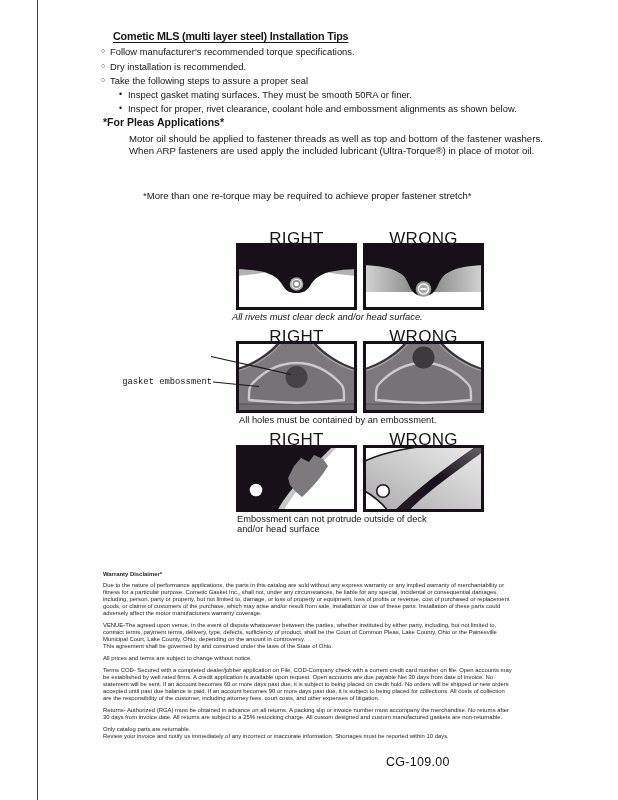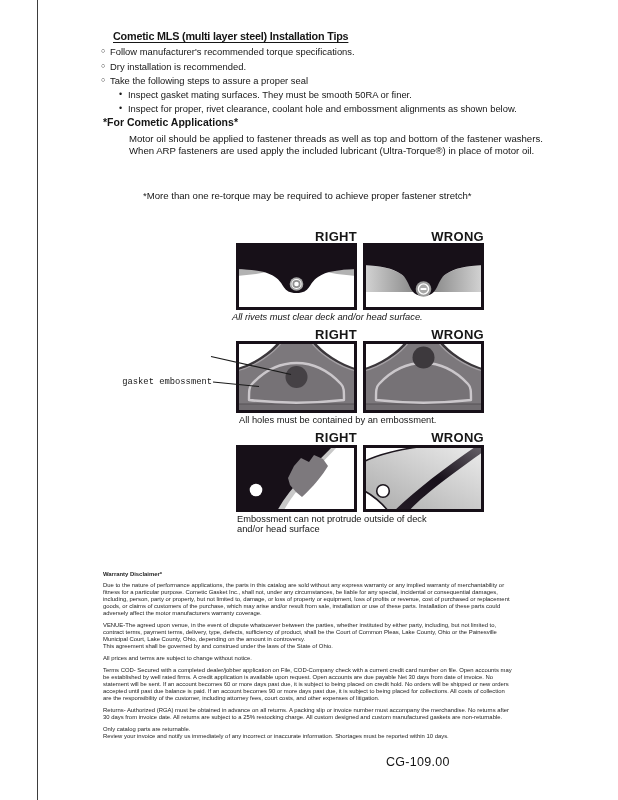--- a/index.html
+++ b/index.html
@@ -28,21 +28,21 @@
   .b-row{display:flex;align-items:flex-end;height:14.3px;}
   .b-row.sub{padding-left:18px;}
   .b-mark{width:9px;flex:0 0 9px;font-size:7px;line-height:13px;}
   .b-mark.dot{font-size:9px;line-height:12px;}
   .b-text{white-space:nowrap;}
   .d-head{left:103px;top:116px;font-size:10.5px;font-weight:700;}
   .d-para{left:103px;width:500px;font-size:9.6px;line-height:11.6px;white-space:pre-line;}
   .d-p1{top:133px;margin-left:26px;}
   .d-p2{top:162px;}
   .d-p3{top:190px;margin-left:40px;}
-  .fig-label{width:121px;text-align:right;font-size:13px;font-weight:700;letter-spacing:0.3px;}
+  .fig-label{width:121px;text-align:center;font-size:17px;font-weight:400;letter-spacing:0.3px;}
   .panel{display:block;}
   .caption{font-size:9.3px;line-height:10.4px;white-space:pre-line;}
   .ann{font-size:8.8px;line-height:9px;text-align:right;white-space:pre-line;}
   .legal{left:103px;top:571px;width:472px;font-size:5.9px;line-height:7px;color:#1c1c1c;}
   .legal h2{font-size:5.9px;font-weight:700;margin-bottom:4px;}
   .legal p{white-space:pre-line;margin-bottom:5px;}
   .footer-code{left:386px;top:755px;font-size:12.5px;letter-spacing:0.3px;}
   .overlay{left:0;top:0;pointer-events:none;}
   .fb{fill:var(--fig-black);}
   .fb-stroke{stroke:var(--fig-black);fill:none;}
@@ -72,21 +72,21 @@
     <div class="b-row sub">
       <span class="b-mark dot">•</span>
       <span class="b-text">Inspect gasket mating surfaces.  They must be smooth 50RA or finer.</span>
     </div>
     <div class="b-row sub">
       <span class="b-mark dot">•</span>
       <span class="b-text">Inspect for proper, rivet clearance, coolant hole and embossment alignments as shown below.</span>
     </div>
   </div>
 
-  <div class="abs d-head">*For Cometic Applications*</div>
+  <div class="abs d-head">*For Pleas Applications*</div>
   <div class="abs d-para d-p1">Motor oil should be applied to fastener threads as well as top and bottom of the fastener washers.
 When ARP fasteners are used apply the included lubricant (Ultra-Torque®) in place of motor oil.</div>
   <div class="abs d-para d-p3">*More than one re-torque may be required to achieve proper fastener stretch*</div>
 
   <div class="abs fig-label" style="left:236px;top:229px;">RIGHT</div>
   <div class="abs fig-label" style="left:363px;top:229px;">WRONG</div>
 
   <svg class="abs panel" style="left:236px;top:243px;" width="121" height="67" viewBox="0 0 121 67">
     <rect width="121" height="67" fill="#ffffff"></rect>
     <polygon points="1,26 36,28 20,31 1,33" fill="#b2b2b2"></polygon>

